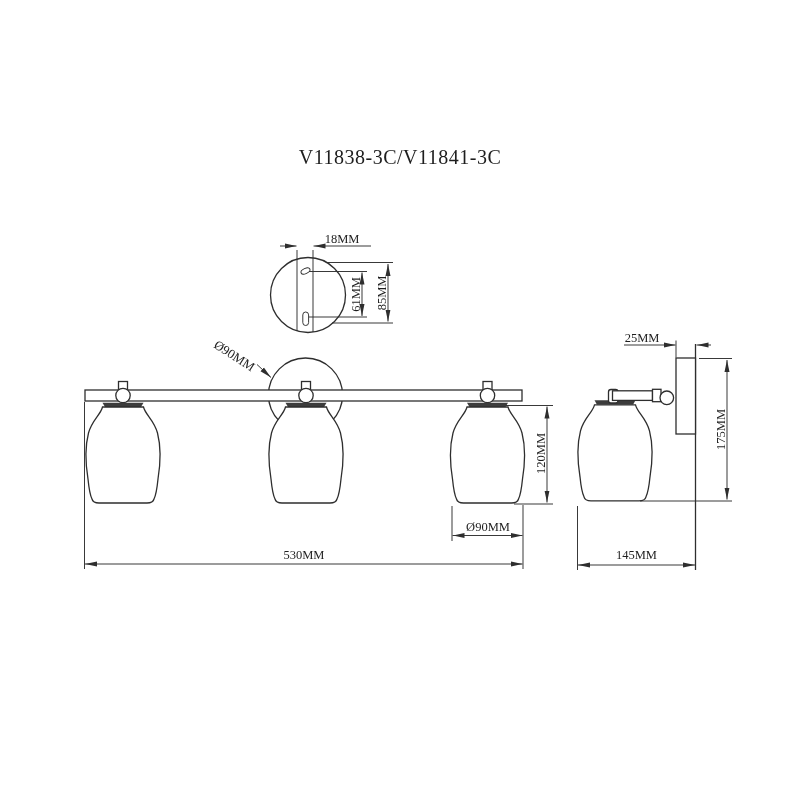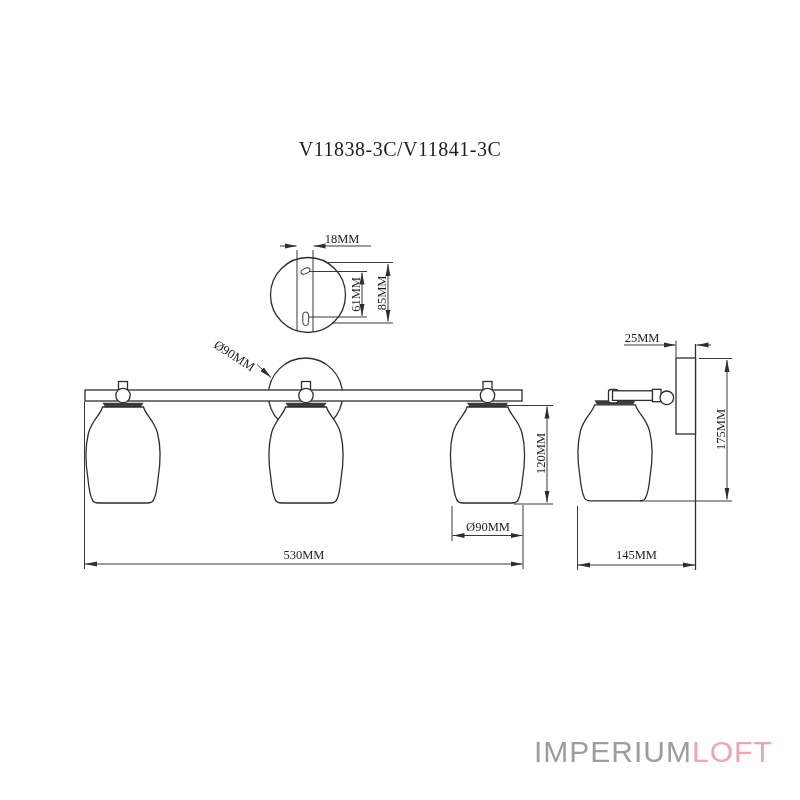--- a/index.html
+++ b/index.html
@@ -1,21 +1,21 @@
 <!DOCTYPE html>
 <html><head>
 <meta charset="utf-8">
 <style>
   html,body{margin:0;padding:0;background:#fff;}
   .canvas{
     position:relative;width:800px;height:800px;background:#ffffff;overflow:hidden;
     font-family:"Liberation Serif", serif;
   }
   .title{
-    position:absolute;left:0;top:138px;width:800px;text-align:center;
+    position:absolute;left:0;top:146px;width:800px;text-align:center;
     font-size:20px;letter-spacing:0.5px;color:#1e1e1e;
     font-family:"Liberation Serif", serif;
   }
   svg{position:absolute;left:0;top:0;}
   svg .ln{stroke:#2e2e2e;stroke-width:1.3;fill:none;}
   svg .tn{stroke:#2e2e2e;stroke-width:0.95;fill:none;}
   svg .wf{stroke:#2e2e2e;stroke-width:1.3;fill:#ffffff;}
   svg .dk{fill:#3c3c3c;stroke:none;}
   svg text.dt{
     font-family:"Liberation Serif", serif;font-size:12.5px;fill:#1e1e1e;
@@ -156,17 +156,14 @@
       </g>
 
       <g>
         <line class="tn" x1="577.5" y1="506" x2="577.5" y2="570"></line>
         <line class="tn" x1="578" y1="565" x2="695" y2="565" marker-start="url(#aS)" marker-end="url(#aE)"></line>
         <text class="dt" x="636.5" y="559" text-anchor="middle">145MM</text>
       </g>
     </g>
   </svg>
 
-  <div class="logo">
-    <span class="p1">IMPERIUM</span><span class="p2">LOFT</span>
-  </div>
 
 </div>
 
 </body></html>

